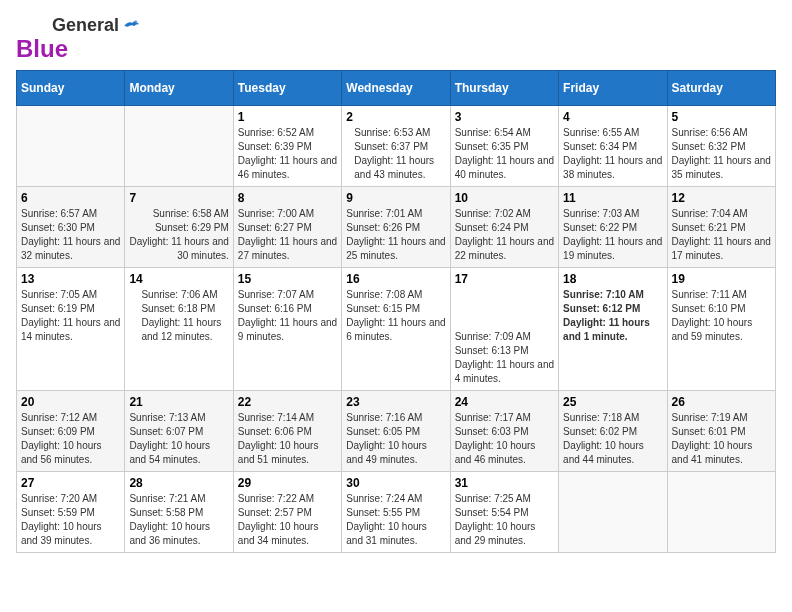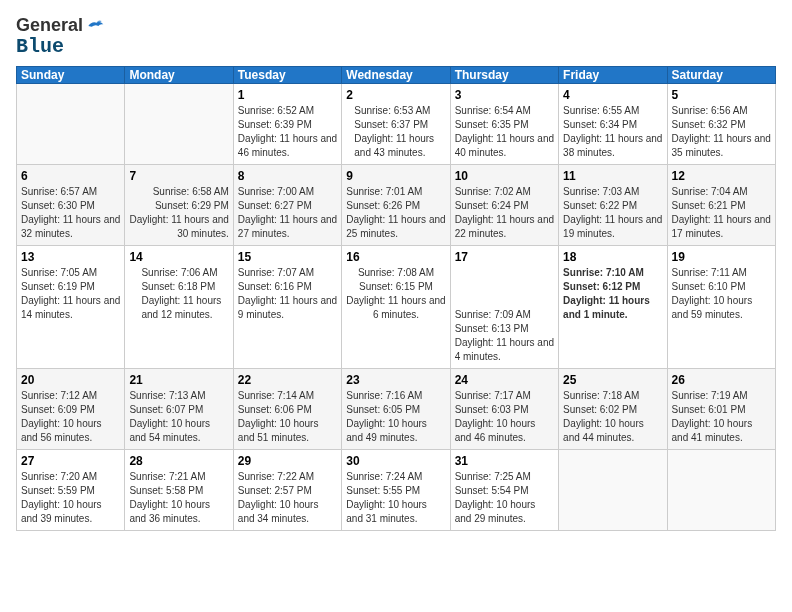--- a/index.html
+++ b/index.html
@@ -28,20 +28,21 @@
       line-height: 1.1;
     }
     .logo-icon {
       width: 20px;
       height: 14px;
       margin-left: 2px;
     }
     .logo-row {
       display: flex;
       align-items: center;
+      margin-left: 36px;
     }
     .title-area {
       text-align: right;
     }
     .month-title {
       font-size: 36px;
       font-weight: bold;
       color: #333;
       line-height: 1.1;
     }
@@ -50,21 +51,21 @@
       color: #555;
     }
     table {
       width: 100%;
       border-collapse: collapse;
       font-size: 11px;
     }
     thead th {
       background-color: #2176c7;
       color: #fff;
-      padding: 1px 4px;
+      padding: 10px 4px;
       text-align: left;
       font-size: 12px;
       font-weight: bold;
       border: 1px solid #1a5ea0;
     }
     tbody td {
       border: 1px solid #ccc;
       vertical-align: top;
       padding: 4px 4px;
       min-height: 70px;
@@ -99,21 +100,21 @@
   <div class="logo">
     <div class="logo-row">
       <span class="logo-text">
         <span style="color:#333;">General</span>
       </span>
       <svg class="logo-icon" viewBox="0 0 24 16" xmlns="http://www.w3.org/2000/svg">
         <path d="M4 8 Q8 2 14 4 Q18 2 22 6 Q18 5 16 8 Q12 6 8 9 Z" fill="#2176c7"></path>
         <path d="M14 4 Q16 0 20 2 Q18 4 16 5 Z" fill="#2176c7" opacity="0.7"></path>
       </svg>
     </div>
-    <span class="logo-text" style="color:#0c4a6e; font-size:20px;font-family:Liberation Mono, monospace;">Blue</span>
+    <span class="logo-text" style="color:#a21caf; font-size:24px;">Blue</span>
   </div>
   <div class="title-area">
     <div class="month-title"></div>
     <div class="location-title"></div>
   </div>
 </div>
 
 <table>
   <thead>
     <tr>
@@ -219,21 +220,21 @@
 Daylight: 11 hours and 12 minutes.</div>
         </td>
         <td>
           <span class="day-number">15</span>
           <div class="day-info" style="white-space: pre-line;">Sunrise: 7:07 AM
 Sunset: 6:16 PM
 Daylight: 11 hours and 9 minutes.</div>
         </td>
         <td>
           <span class="day-number">16</span>
-          <div class="day-info" style="white-space: pre-line; text-align: center;">Sunrise: 7:08 AM
+          <div class="day-info" style="white-space: pre-line;">Sunrise: 7:08 AM
 Sunset: 6:15 PM
 Daylight: 11 hours and 6 minutes.</div>
         </td>
         <td>
           <span class="day-number">17</span>
           <div class="day-info" style="white-space: pre-line; margin-top: 44px;">Sunrise: 7:09 AM
 Sunset: 6:13 PM
 Daylight: 11 hours and 4 minutes.</div>
         </td>
         <td>

